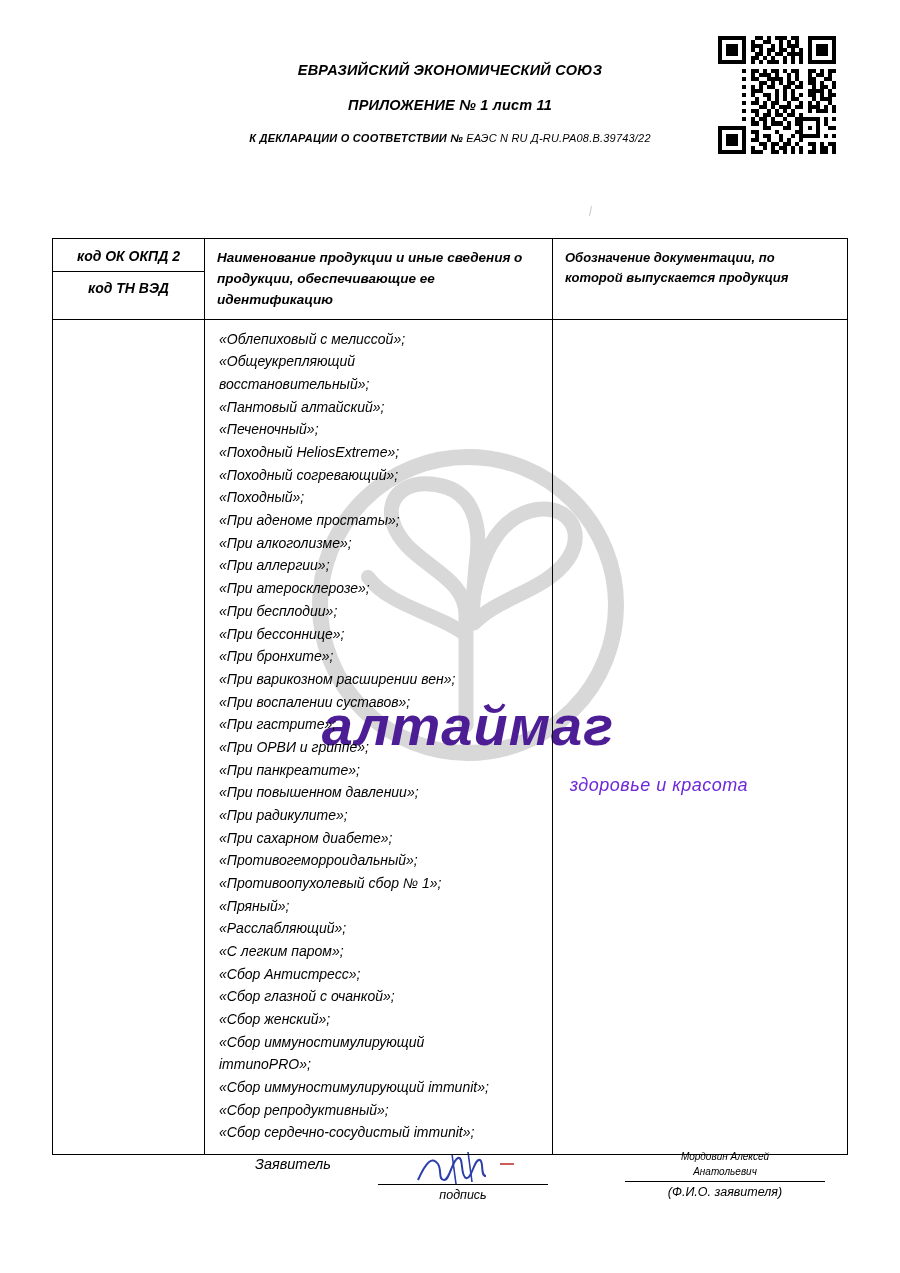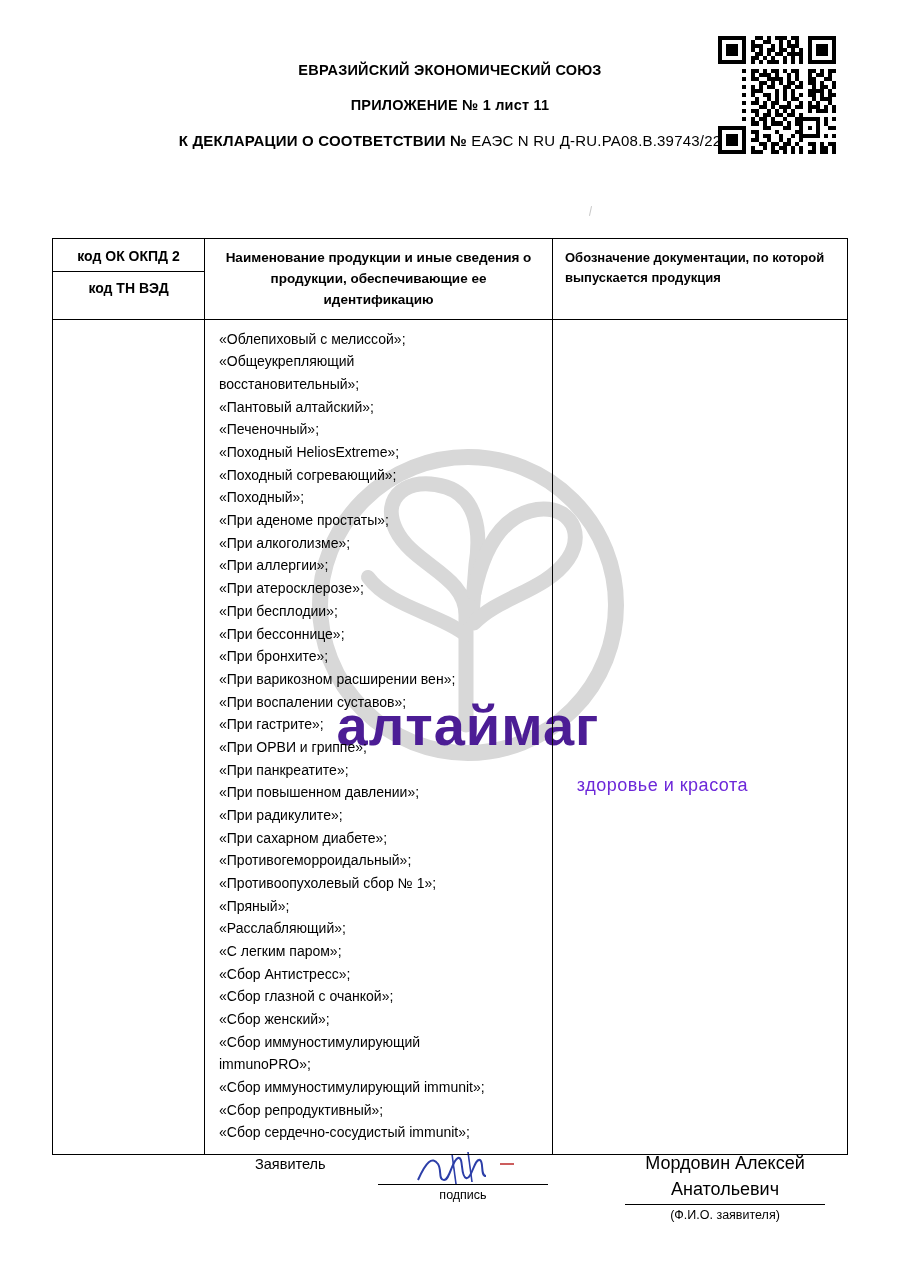--- a/index.html
+++ b/index.html
@@ -14,38 +14,39 @@
     font-family: "Liberation Sans", sans-serif;
     color: #000000;
     overflow: hidden;
   }
 
   .page {
     position: relative;
     width: 900px;
     height: 978px;
     box-sizing: border-box;
+    font-style: italic;
   }
 
   
   .header {
     position: absolute;
     top: 62px;
     left: 0;
     width: 900px;
     text-align: center;
   }
   .header .line {
     font-weight: bold;
     font-size: 14.5px;
     letter-spacing: 0.2px;
     margin-bottom: 19px;
   }
   .header .line.l1 { font-size: 14.5px; }
-  .header .line.l3 { font-size: 15px; }
+  .header .line.l3 { font-size: 11px; }
   .header .line.l3 .normal {
     font-weight: normal;
   }
 
   
   .qr {
     position: absolute;
     top: 36px;
     left: 718px;
     width: 118px;
@@ -118,21 +119,21 @@
   }
   .th-c1-top, .th-c1-bot {
     text-align: center;
     font-weight: bold;
     font-size: 14px;
     padding: 6px 4px 6px 4px;
   }
   .th-c1-top { border-bottom: 1.6px solid #000; padding-top: 9px; padding-bottom: 7px;}
   .th-c1-bot { padding-top: 8px; padding-bottom: 10px; }
   .th-c2 {
-    text-align: center;
+    text-align: left;
     font-weight: bold;
     font-size: 13.5px;
     padding: 9px 12px 8px 12px;
     line-height: 1.55;
   }
   .th-c3 {
     text-align: left;
     font-weight: bold;
     font-size: 13px;
     padding: 9px 12px 8px 12px;
@@ -192,21 +193,21 @@
     width: 110px;
     height: 38px;
   }
   .name-block {
     position: absolute;
     left: 620px;
     top: 2px;
     width: 210px;
     text-align: center;
   }
-  .name-l1 { font-size: 18px; line-height: 1.45; }
+  .name-l1 { font-size: 10px; line-height: 1.45; }
   .name-line {
     width: 200px;
     margin: 2px auto 0 auto;
     border-bottom: 1.3px solid #000;
   }
   .name-caption {
     font-size: 12.5px;
     margin-top: 3px;
   }
 

